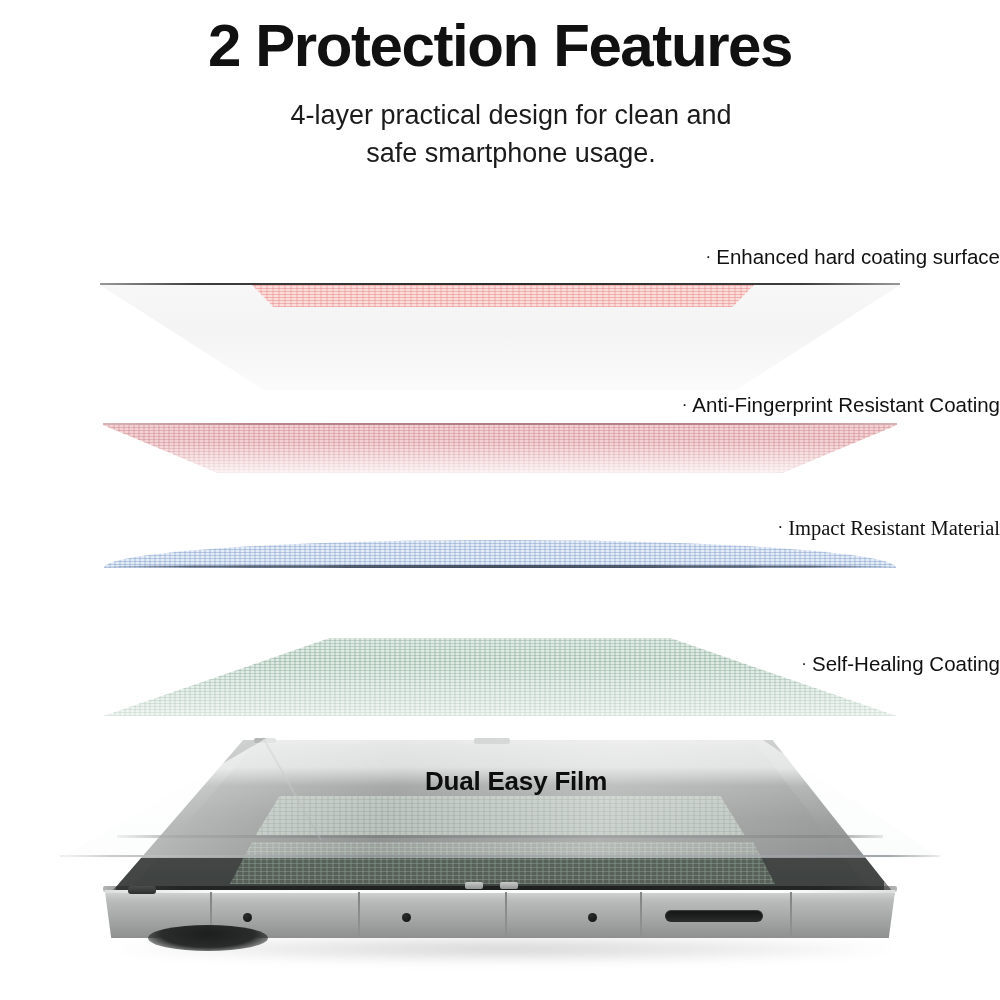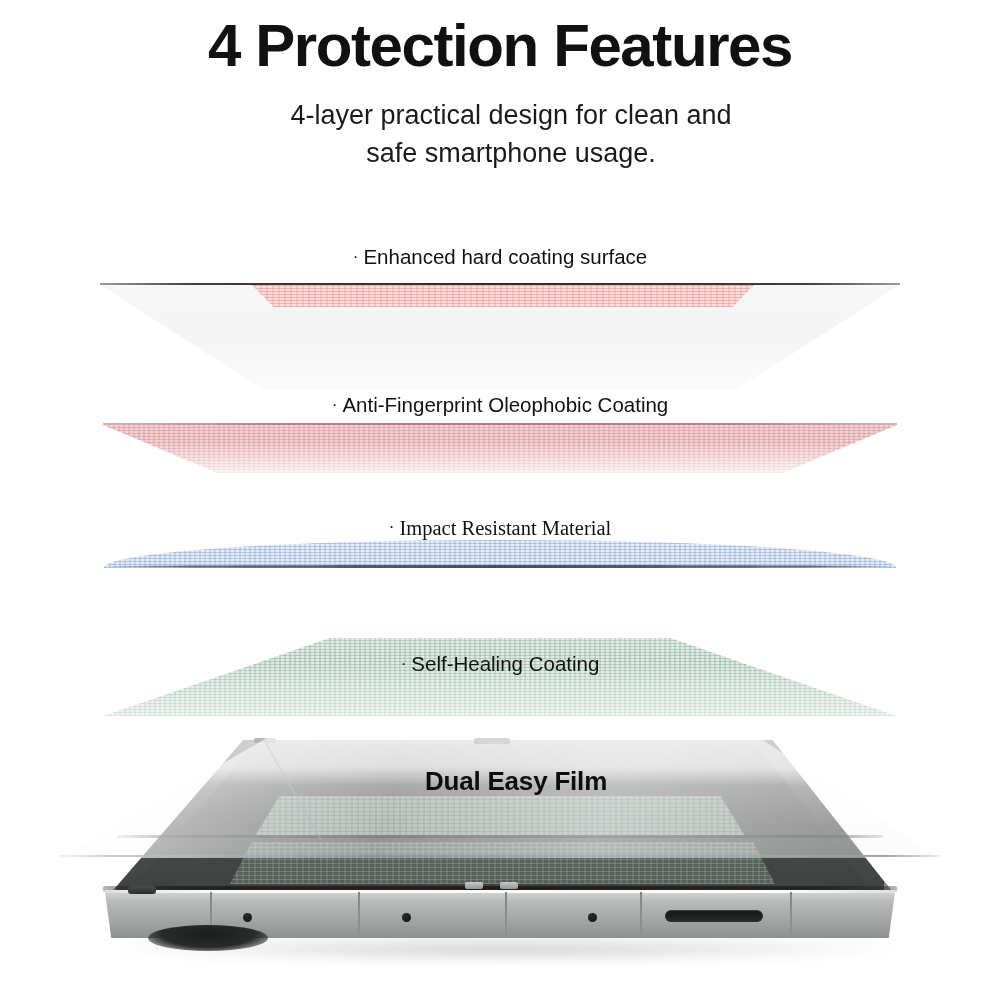--- a/index.html
+++ b/index.html
@@ -32,21 +32,21 @@
     line-height:1.42;
     color:#1b1b1b;
     padding-left:11px;
   }
   .subhead .l2{display:block;}
 
   
   .layer-label{
     position:absolute;
     width:1000px;left:0;
-    text-align:center;
+    text-align:right;
     font-size:20.5px;
     font-weight:500;
     color:#111111;
     white-space:nowrap;
     z-index:40;
   }
   .layer-label .dot{font-size:17px;vertical-align:2px;margin-right:5px;}
 
   
   .sheet{position:absolute;}
@@ -259,35 +259,35 @@
     letter-spacing:-0.2px;white-space:nowrap;
     z-index:35;
     padding-left:16px;
   }
 </style>
 </head>
 <body style="background: rgb(255, 255, 255);">
 
 <div id="stage">
 
-  <div class="headline">4 Protection Features</div>
+  <div class="headline">2 Protection Features</div>
   <div class="subhead">
     <span class="l1">4-layer practical design for clean and</span>
     <span class="l2">safe smartphone usage.</span>
   </div>
 
   <div class="layer-label" style="top:245px;">
     <span class="dot">·</span><span>Enhanced hard coating surface</span>
   </div>
   <div class="sheet l1-body"></div>
   <div class="sheet l1-line"></div>
   <div class="sheet l1-mesh"></div>
 
   <div class="layer-label" style="top:393px;">
-    <span class="dot">·</span><span>Anti-Fingerprint Oleophobic Coating</span>
+    <span class="dot">·</span><span>Anti-Fingerprint Resistant Coating</span>
   </div>
   <div class="sheet l2-body"></div>
   <div class="sheet l2-fade"></div>
   <div class="sheet l2-top"></div>
 
   <div class="layer-label" style="top:517px;font-family:Liberation Serif, serif;">
     <span class="dot">·</span><span>Impact Resistant Material</span>
   </div>
   <div class="sheet l3-body"></div>
   <div class="sheet l3-edge"></div>

